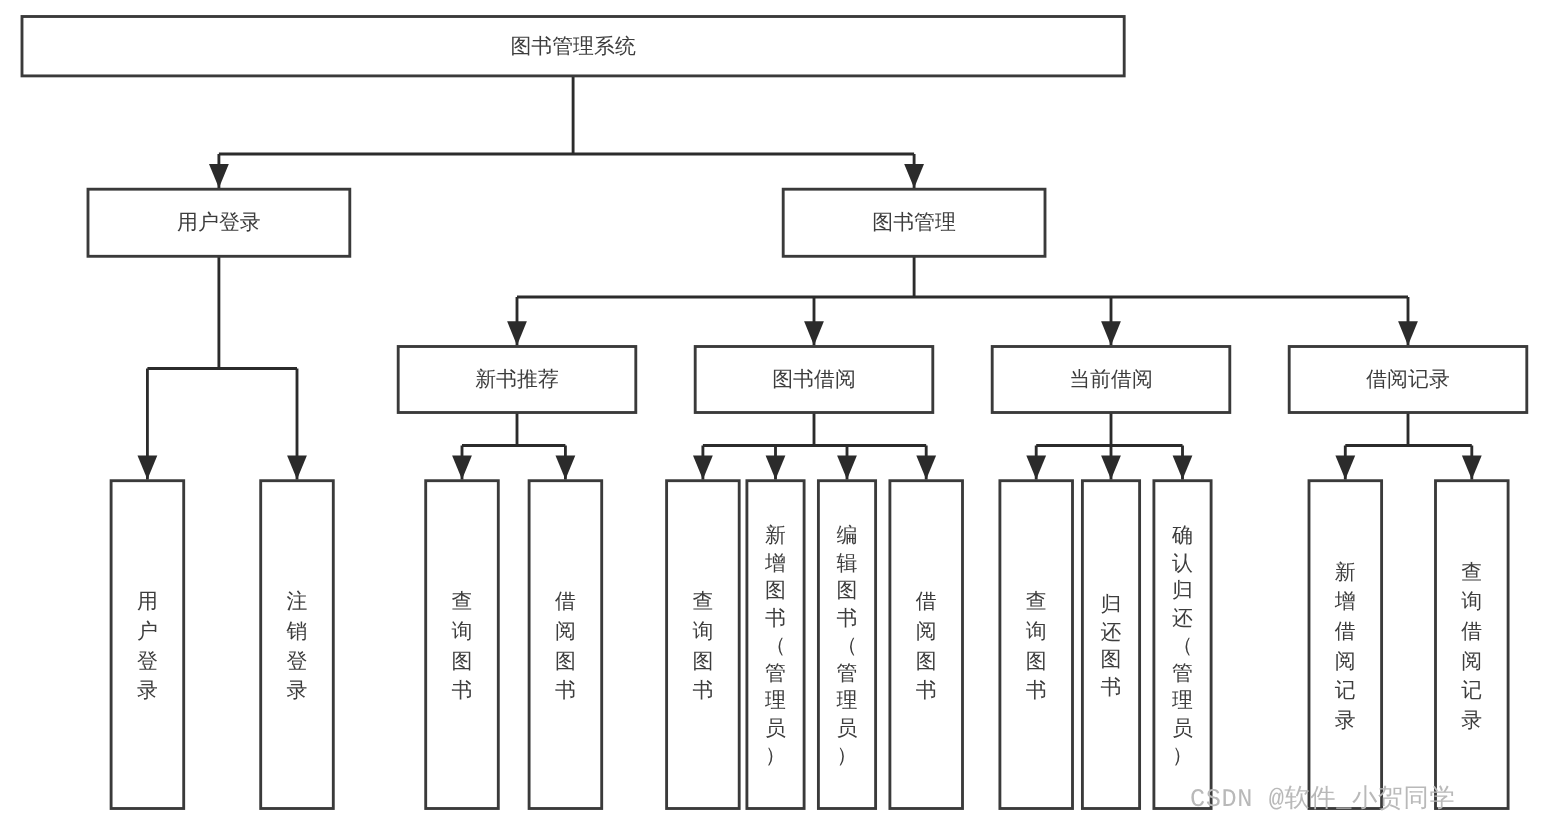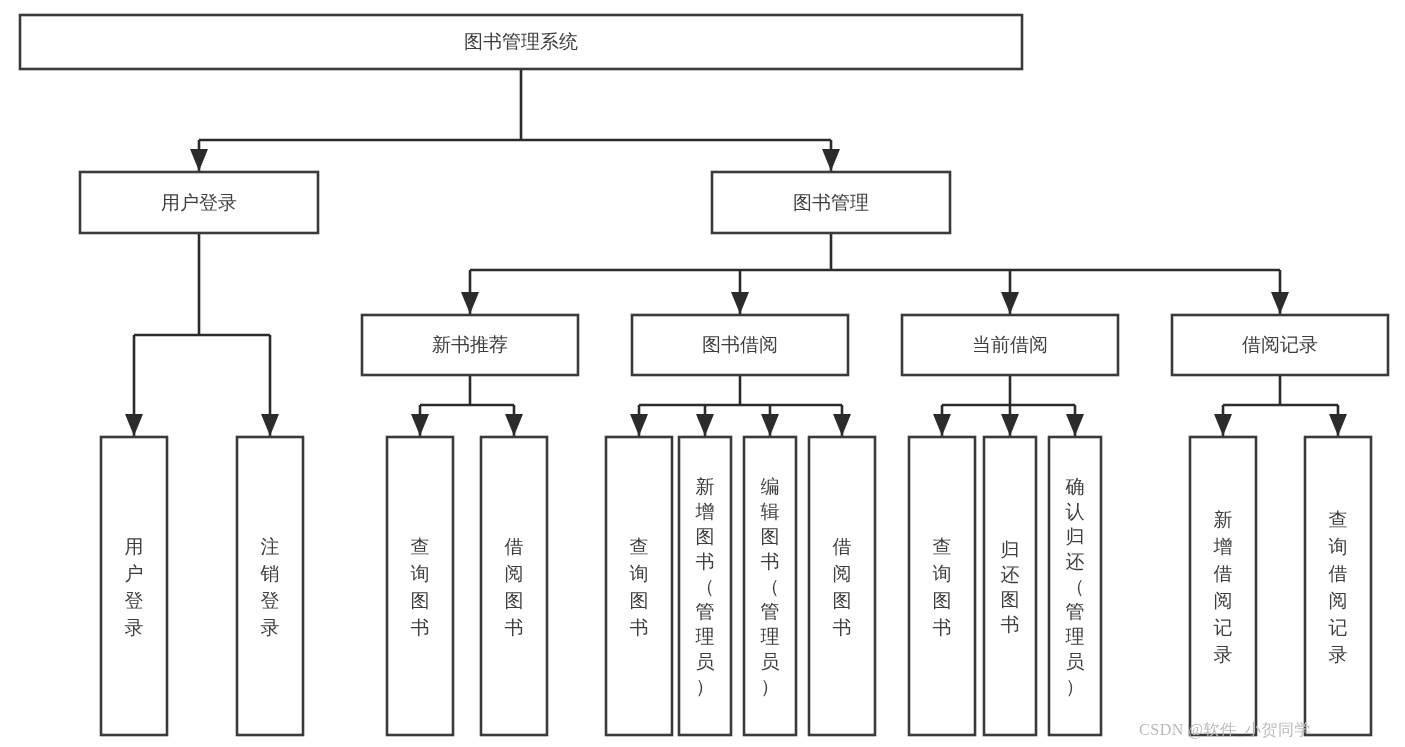--- a/index.html
+++ b/index.html
@@ -50,24 +50,24 @@
     dominant-baseline: middle;
   }
   .node-label-v {
     font-family: "Liberation Sans", "DejaVu Sans", sans-serif;
     font-size: 19px;
     fill: #3d3d3d;
     text-anchor: middle;
   }
   .watermark-text {
     position: absolute;
-    right: 16px;
+    right: 4px;
     bottom: 6px;
-    font-family: Liberation Serif, serif;
-    font-size: 16px;
+    font-family: Liberation Mono, monospace;
+    font-size: 23px;
     color: #b9b9b9;
     letter-spacing: 0.5px;
     white-space: nowrap;
     user-select: none;
   }
 </style>
 </head>
 <body>
 
 <div id="diagram-root">

